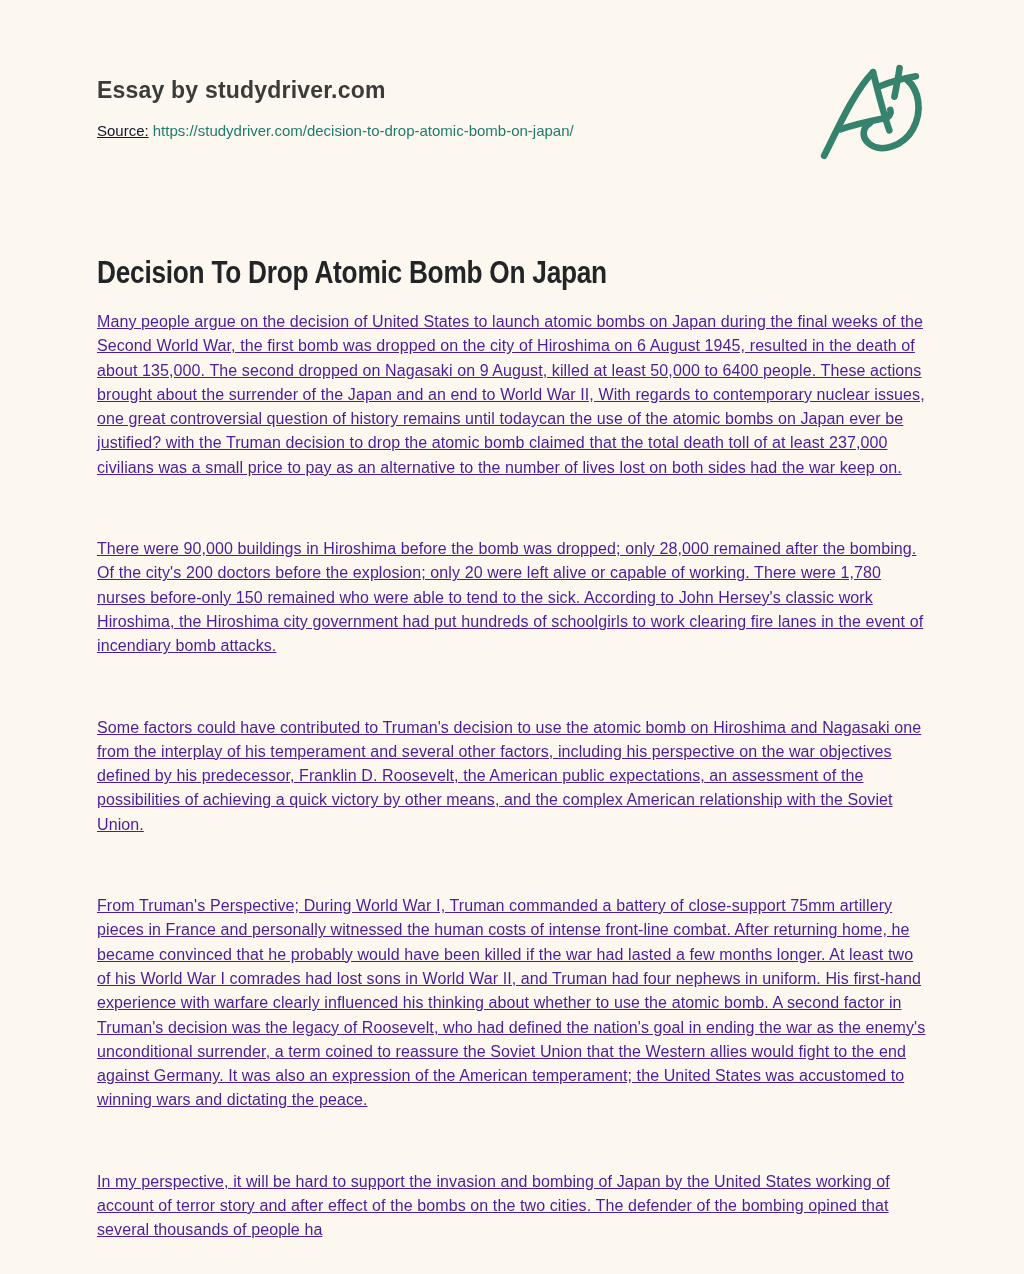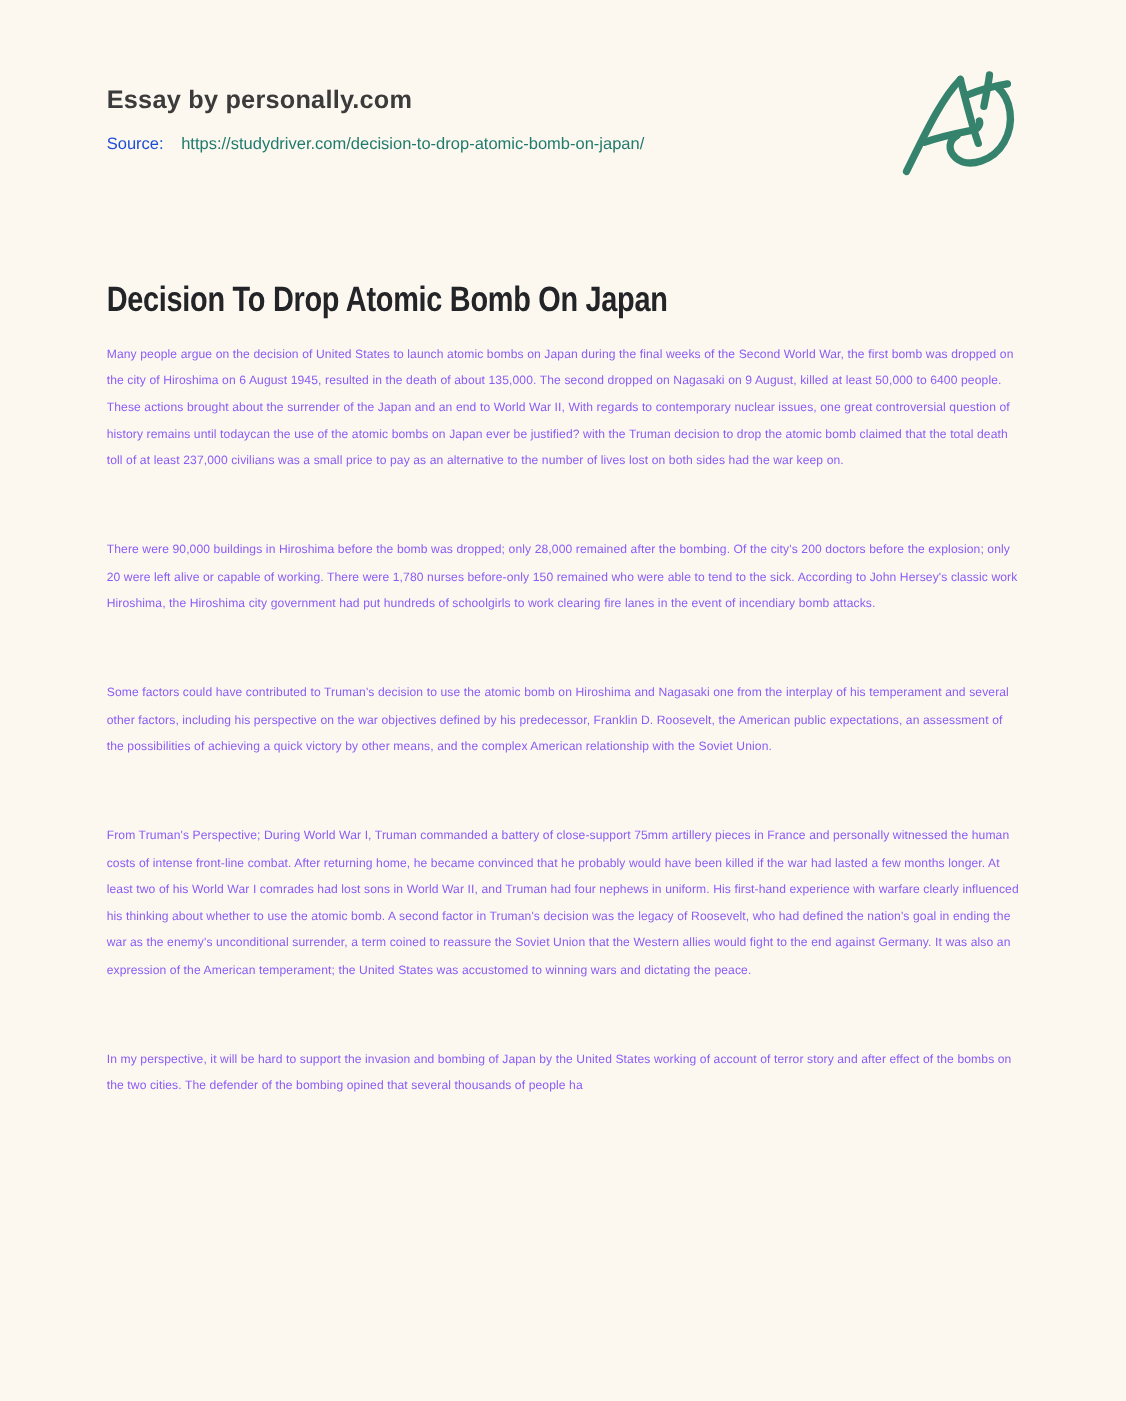--- a/index.html
+++ b/index.html
@@ -30,26 +30,27 @@
     letter-spacing: 0.2px;
   }
   .source-line {
     position: absolute;
     left: 97px;
     top: 121px;
     font-size: 15px;
     line-height: 20px;
   }
   .source-label {
-    color: #1d4ed8;
+    color: #0f172a;
+    text-decoration: underline;
   }
   .source-link {
     color: #1f7b6d;
     text-decoration: none;
-    margin-left: 16px;
+    margin-left: 4px;
   }
   .logo {
     position: absolute;
     left: 818px;
     top: 64px;
     width: 106px;
     height: 98px;
   }
   .logo svg {
     width: 100%;
@@ -70,32 +71,33 @@
     transform-origin: left top;
   }
   .essay-body {
     position: absolute;
     left: 97px;
     top: 310px;
     width: 832px;
   }
   .essay-body p {
     margin: 0 0 57px 0;
-    font-size: 11px;
+    font-size: 16px;
     line-height: 24.3px;
-    color: #8b5cf6;
+    color: #4c1d95;
     letter-spacing: 0.1px;
+    text-decoration: underline;
   }
 </style>
 </head>
 <body>
 
 <div class="page">
 
-  <h1 class="site-title">Essay by personally.com</h1>
+  <h1 class="site-title">Essay by studydriver.com</h1>
 
   <div class="source-line">
     <span class="source-label">Source:</span><a class="source-link" href="#">https://studydriver.com/decision-to-drop-atomic-bomb-on-japan/</a>
   </div>
 
   <div class="logo">
     <svg viewBox="0 0 104 96" fill="none" xmlns="http://www.w3.org/2000/svg">
 
       <path d="M 6 90 C 20 62 36 26 54 8" stroke-width="6.5" stroke-linecap="round" fill="none" stroke="#35836C"></path>
 

